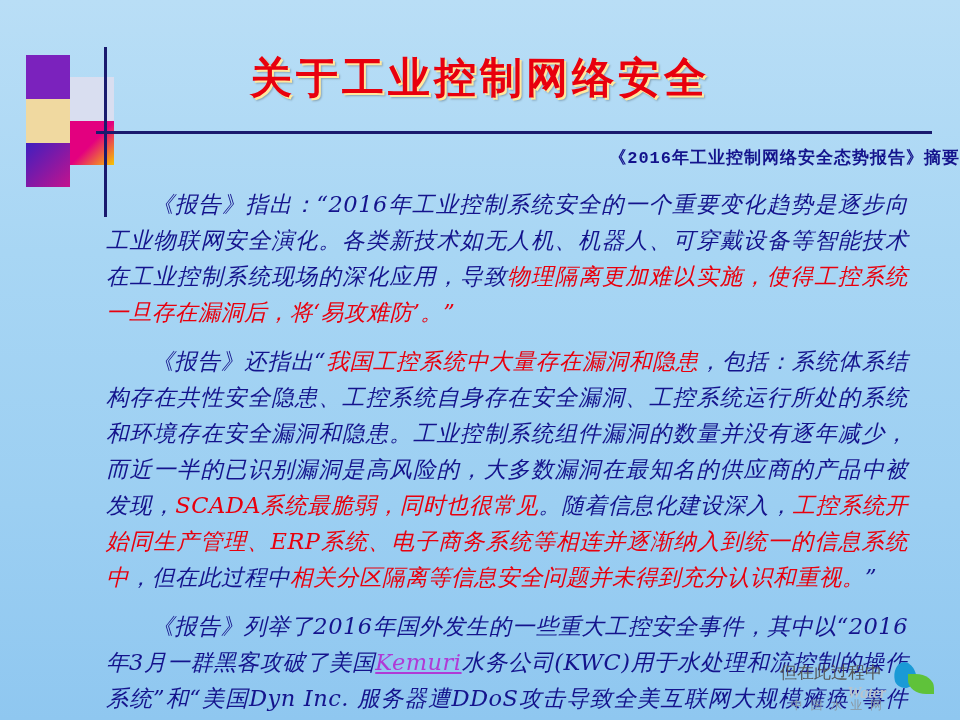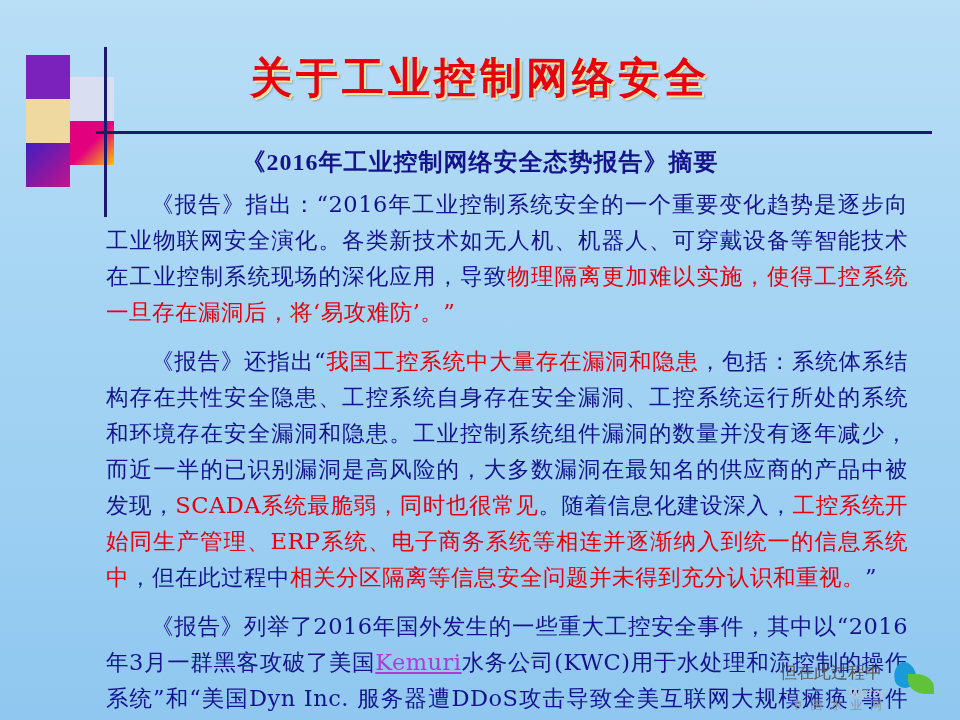--- a/index.html
+++ b/index.html
@@ -66,42 +66,43 @@
     right: 28px;
     top: 131px;
     height: 3px;
     background: #1a1a6e;
   }
   #subtitle {
     position: absolute;
     left: 0;
     right: 0;
     top: 146px;
-    text-align: center;
-    font-size: 24px;
+    text-align: right;
+    font-size: 17px;
     font-weight: bold;
     color: #14138c;
     letter-spacing: 1px;
-    font-family: Liberation Serif, serif;
+    font-family: Liberation Mono, monospace;
   }
   #body {
     position: absolute;
     left: 106px;
     right: 52px;
     top: 186px;
     color: #14138c;
     font-size: 22.5px;
     line-height: 36px;
     letter-spacing: 0.5px;
     font-family: "DejaVu Serif", "Liberation Serif", serif;
   }
   .para {
     margin: 0 0 13px 0;
     text-indent: 2em;
     text-align: justify;
+    font-style: italic;
   }
   .r { color: #e8000d; }
   .blue { color: #14138c; }
   .u-pink { color: #b03ad6; text-decoration: underline; }
   #watermark {
     position: absolute;
     right: 14px;
     bottom: 8px;
     width: 210px;
     height: 56px;

